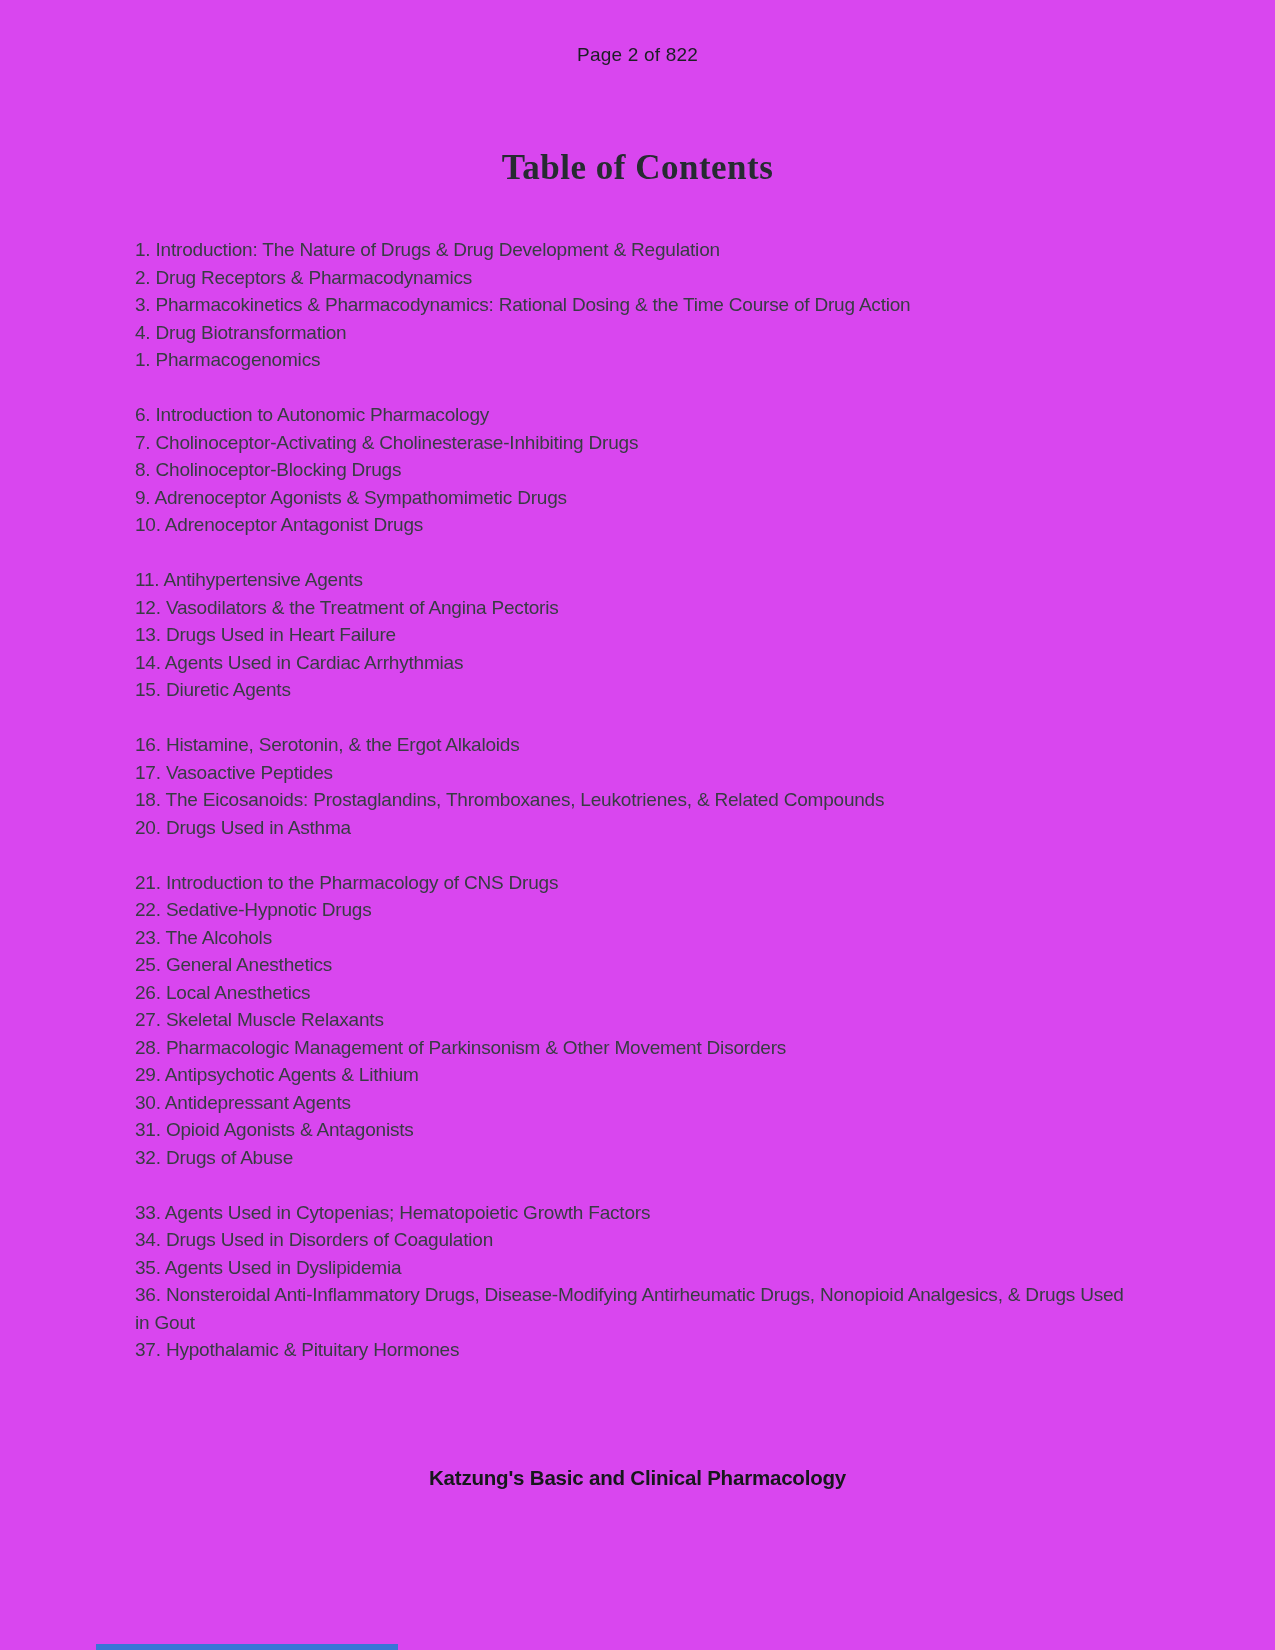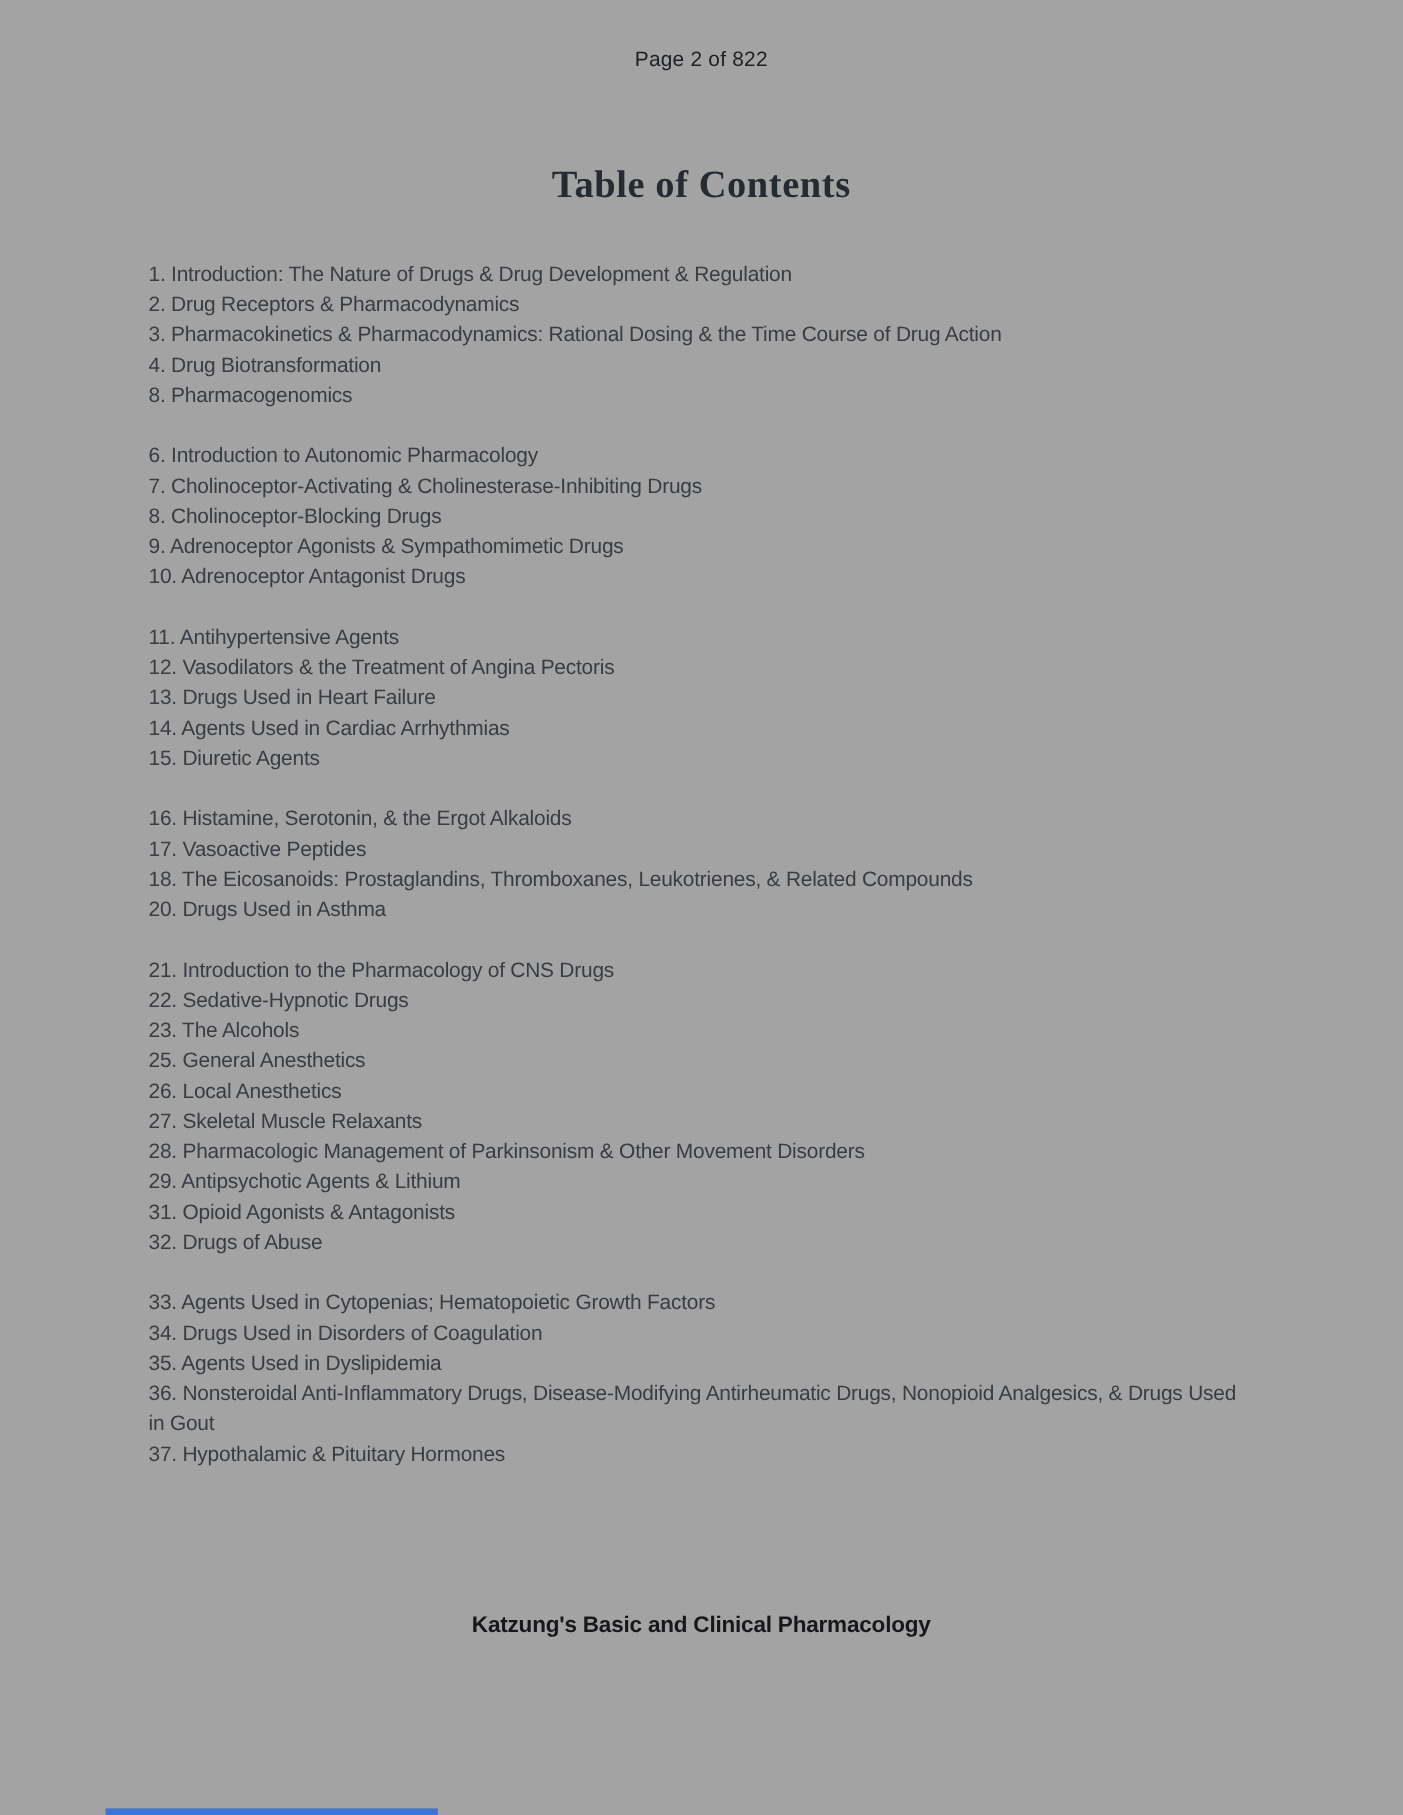--- a/index.html
+++ b/index.html
@@ -4,21 +4,21 @@
 <style>
   html, body {
     margin: 0;
     padding: 0;
     background: #ffffff;
   }
   .page {
     position: relative;
     width: 1275px;
     height: 1650px;
-    background: #a3a3a3;
+    background: #d946ef;
     overflow: hidden;
     font-family: "Liberation Sans", sans-serif;
   }
   .page-header {
     position: absolute;
     top: 44px;
     left: 0;
     width: 100%;
     text-align: center;
     font-size: 19px;
@@ -81,21 +81,21 @@
   <div class="page-header">Page 2 of 822</div>
 
   <div class="doc-title">Table of Contents</div>
 
   <div class="toc">
       <div class="toc-group">
         <div class="toc-item">1. Introduction: The Nature of Drugs &amp; Drug Development &amp; Regulation</div>
         <div class="toc-item">2. Drug Receptors &amp; Pharmacodynamics</div>
         <div class="toc-item">3. Pharmacokinetics &amp; Pharmacodynamics: Rational Dosing &amp; the Time Course of Drug Action</div>
         <div class="toc-item">4. Drug Biotransformation</div>
-        <div class="toc-item">8. Pharmacogenomics</div>
+        <div class="toc-item">1. Pharmacogenomics</div>
       </div>
       <div class="toc-group">
         <div class="toc-item">6. Introduction to Autonomic Pharmacology</div>
         <div class="toc-item">7. Cholinoceptor-Activating &amp; Cholinesterase-Inhibiting Drugs</div>
         <div class="toc-item">8. Cholinoceptor-Blocking Drugs</div>
         <div class="toc-item">9. Adrenoceptor Agonists &amp; Sympathomimetic Drugs</div>
         <div class="toc-item">10. Adrenoceptor Antagonist Drugs</div>
       </div>
       <div class="toc-group">
         <div class="toc-item">11. Antihypertensive Agents</div>
@@ -112,20 +112,21 @@
       </div>
       <div class="toc-group">
         <div class="toc-item">21. Introduction to the Pharmacology of CNS Drugs</div>
         <div class="toc-item">22. Sedative-Hypnotic Drugs</div>
         <div class="toc-item">23. The Alcohols</div>
         <div class="toc-item">25. General Anesthetics</div>
         <div class="toc-item">26. Local Anesthetics</div>
         <div class="toc-item">27. Skeletal Muscle Relaxants</div>
         <div class="toc-item">28. Pharmacologic Management of Parkinsonism &amp; Other Movement Disorders</div>
         <div class="toc-item">29. Antipsychotic Agents &amp; Lithium</div>
+        <div class="toc-item">30. Antidepressant Agents</div>
         <div class="toc-item">31. Opioid Agonists &amp; Antagonists</div>
         <div class="toc-item">32. Drugs of Abuse</div>
       </div>
       <div class="toc-group">
         <div class="toc-item">33. Agents Used in Cytopenias; Hematopoietic Growth Factors</div>
         <div class="toc-item">34. Drugs Used in Disorders of Coagulation</div>
         <div class="toc-item">35. Agents Used in Dyslipidemia</div>
         <div class="toc-item">36. Nonsteroidal Anti-Inflammatory Drugs, Disease-Modifying Antirheumatic Drugs, Nonopioid Analgesics, &amp; Drugs Used in Gout</div>
         <div class="toc-item">37. Hypothalamic &amp; Pituitary Hormones</div>
       </div>

